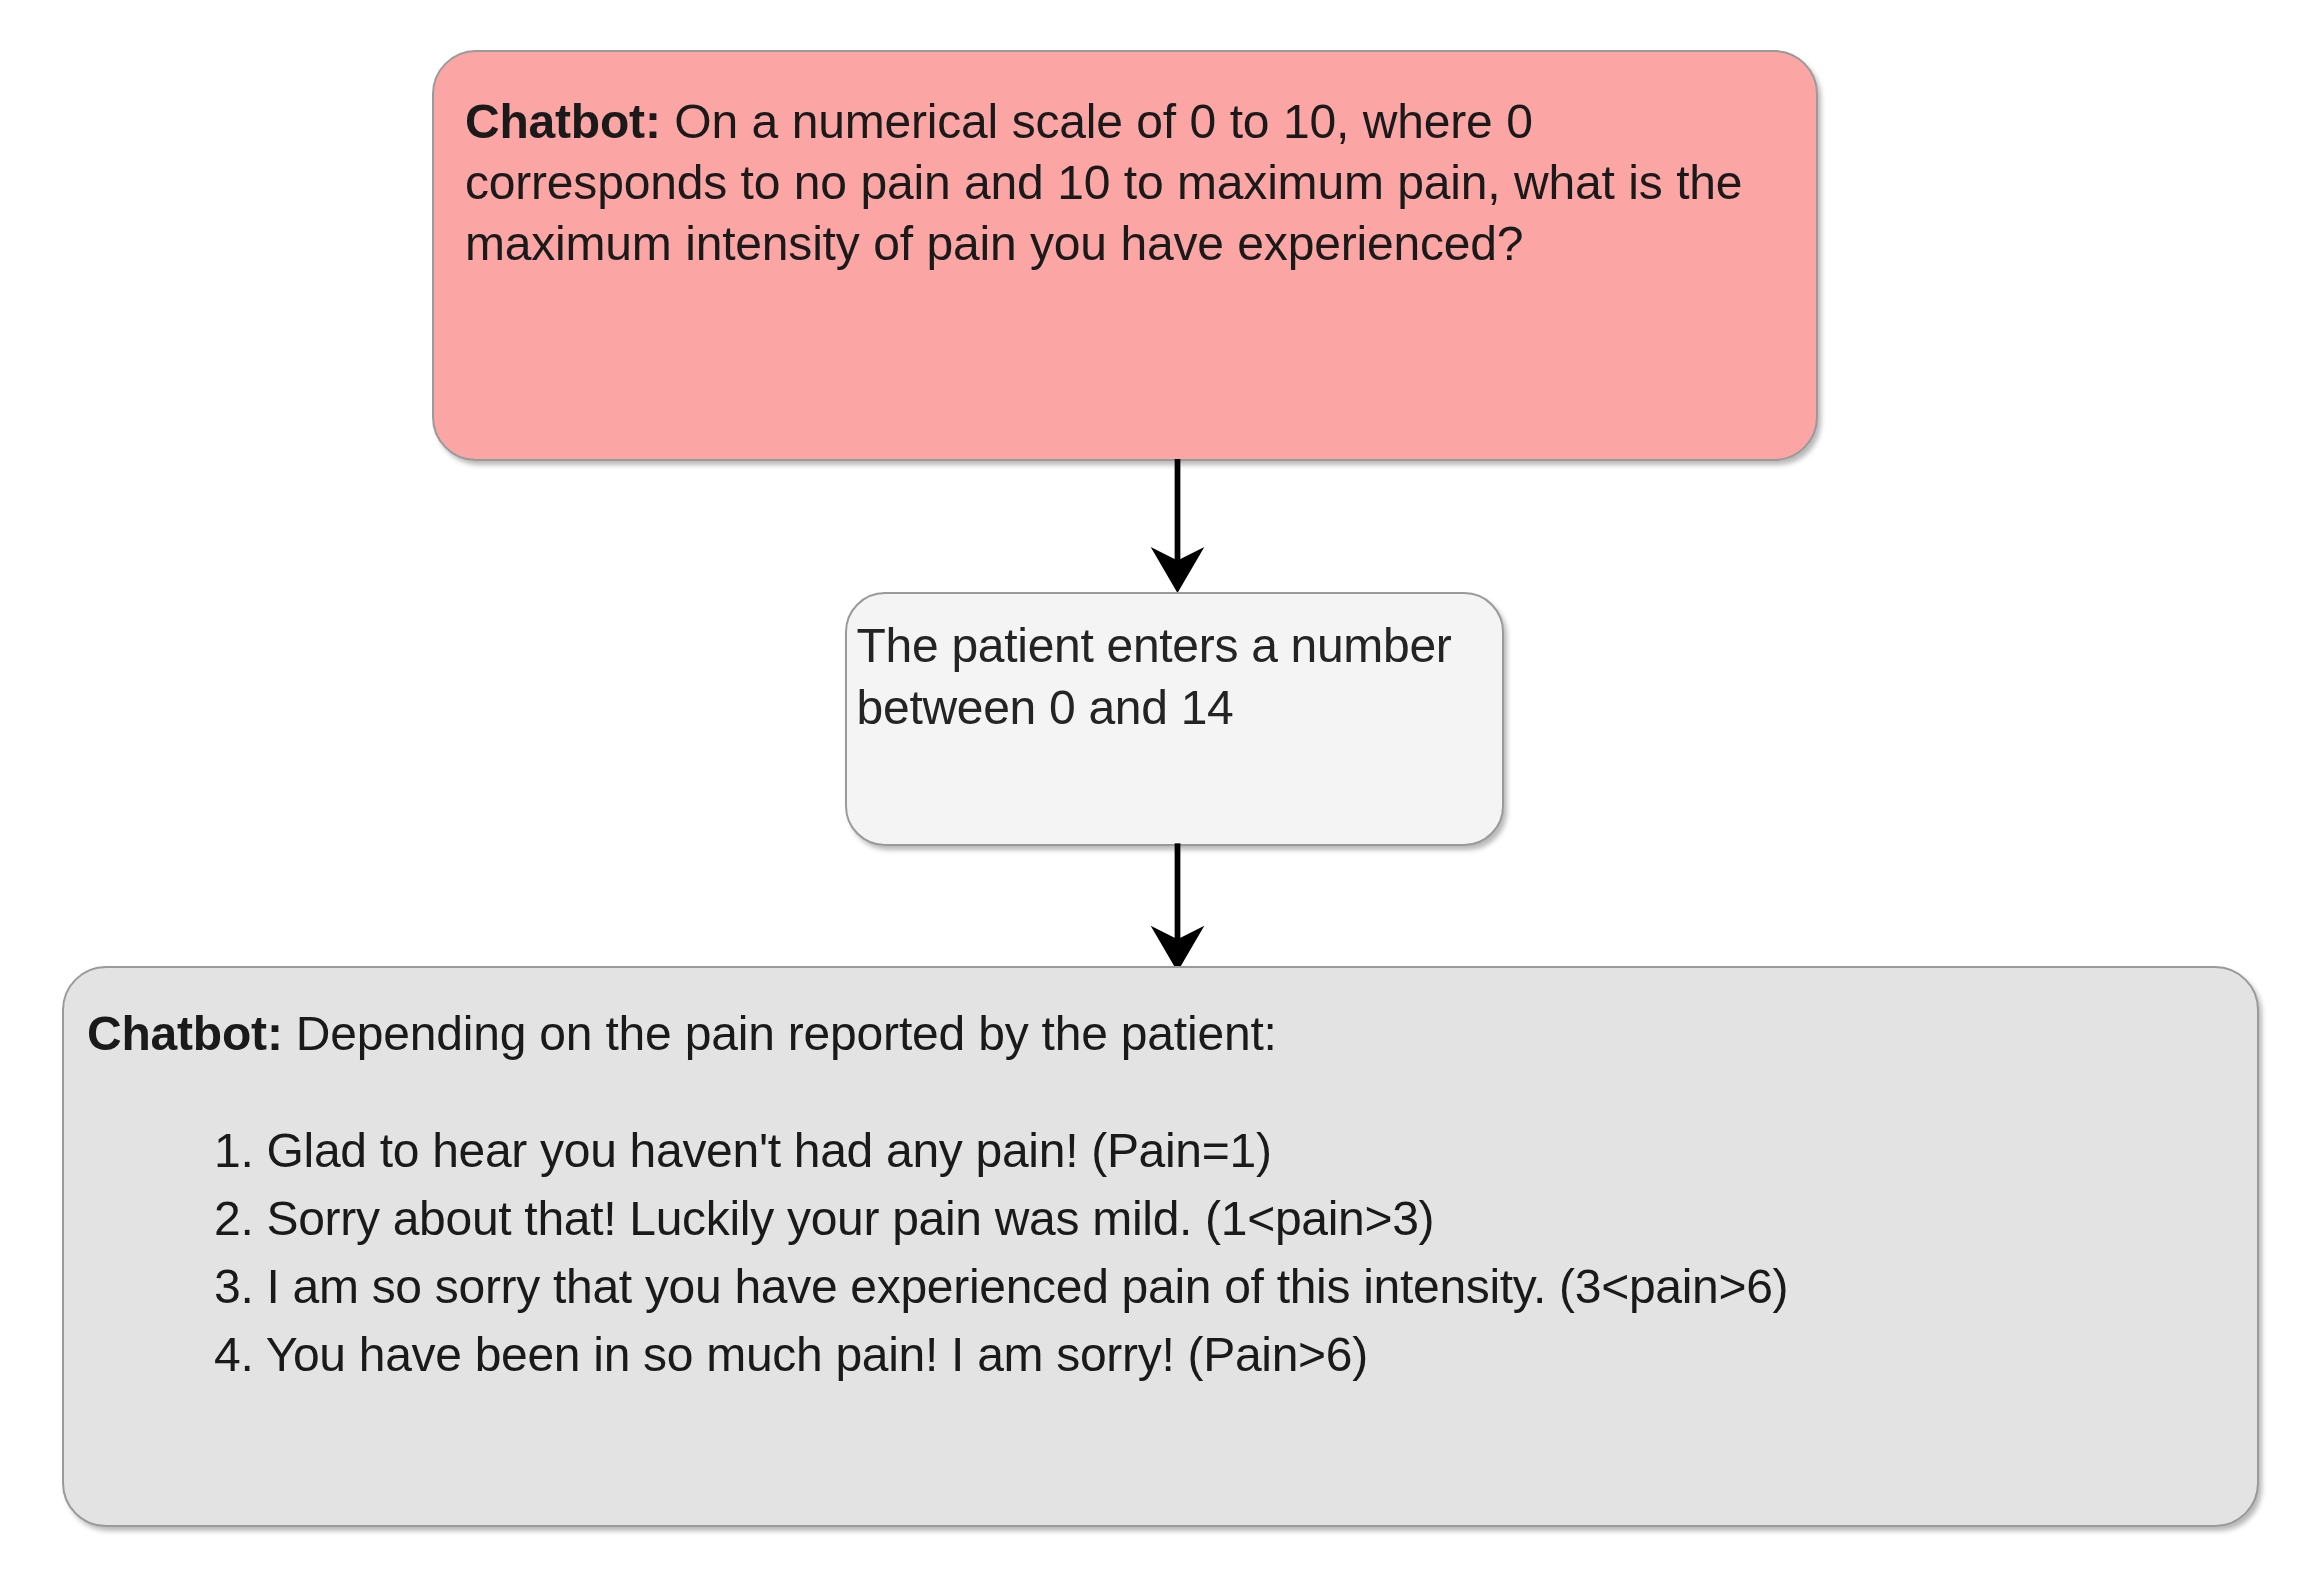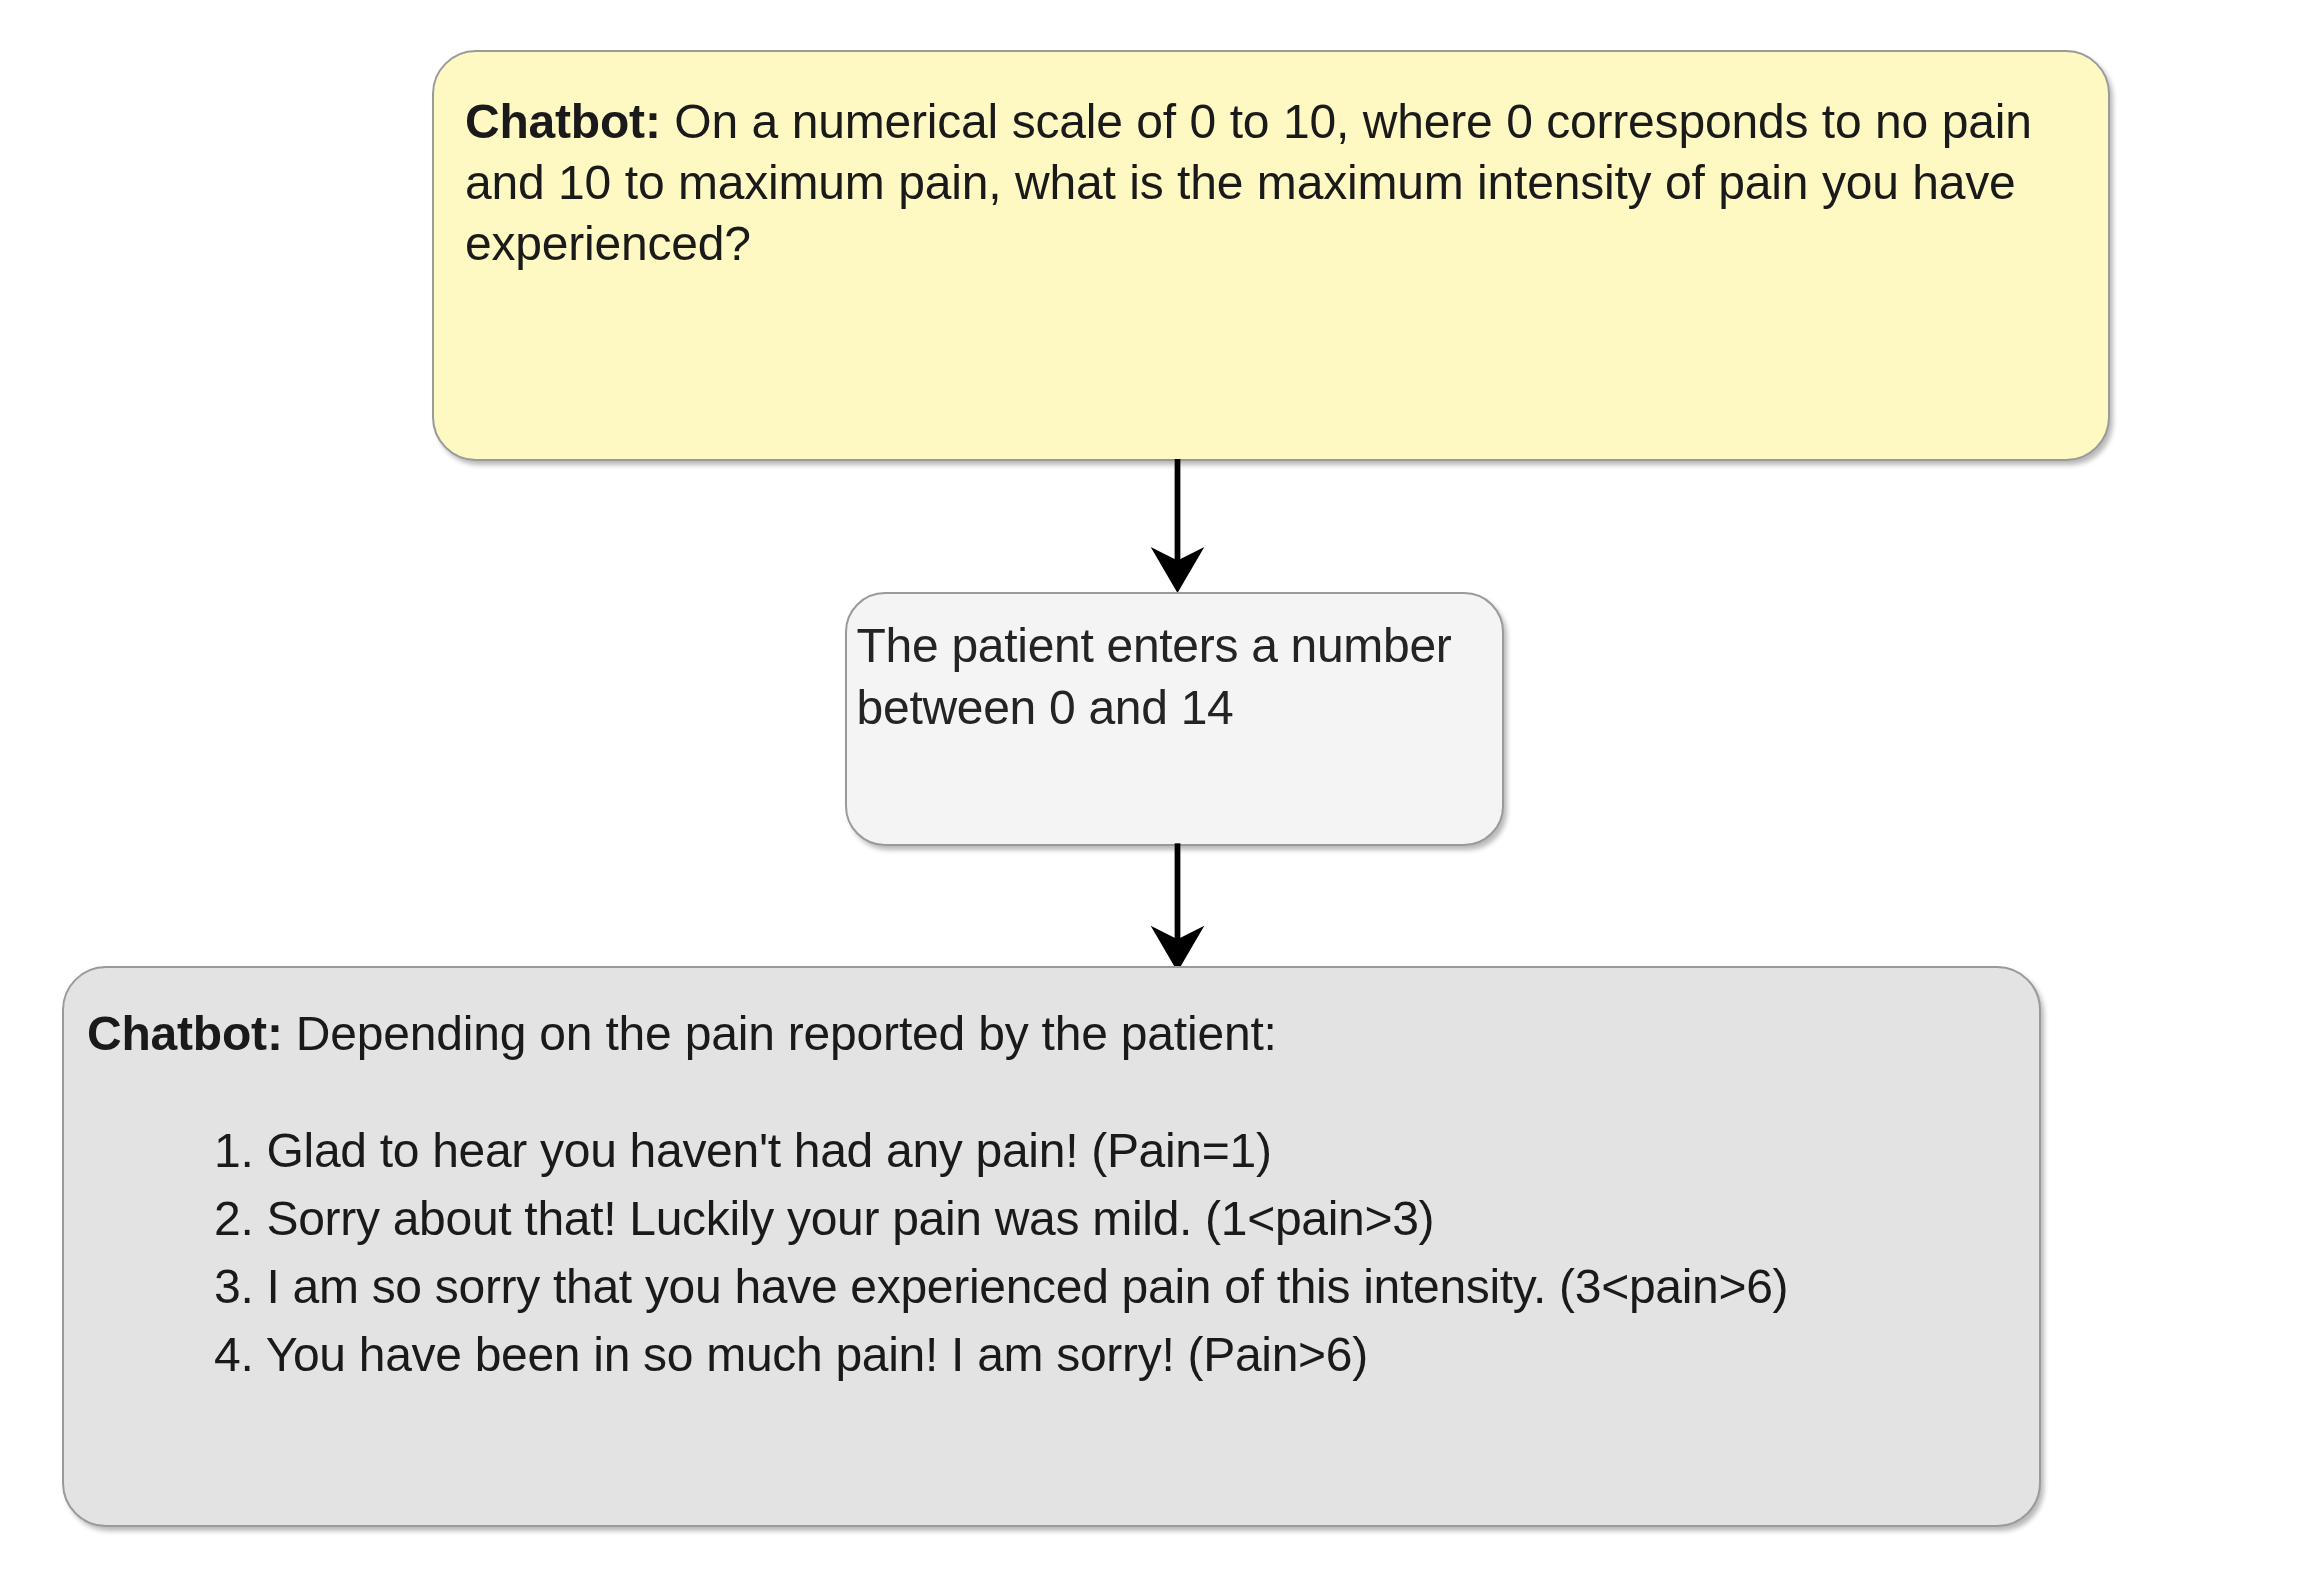--- a/index.html
+++ b/index.html
@@ -28,23 +28,23 @@
     box-sizing: border-box;
     border: 2.9px solid #9a9a9a;
     box-shadow: 3.8px 4.8px 5.8px -1px rgba(0,0,0,0.28);
     color: #1a1a1a;
   }
 
   
   #node-question {
     left: 432px;
     top: 50px;
-    width: 1678px;
+    width: 1386px;
     height: 411px;
-    background: #fef9c3;
+    background: #fca5a5;
     border-radius: 44px;
     padding: 40px 29px 29px 31px;
   }
   #node-question .txt {
     font-size: 48px;
     line-height: 1.27;
     letter-spacing: -0.2px;
     word-spacing: 0.5px;
   }
 
@@ -62,21 +62,21 @@
     font-size: 48px;
     line-height: 1.30;
     letter-spacing: -0.3px;
     color: #242424;
   }
 
   
   #node-answers {
     left: 62px;
     top: 966px;
-    width: 1979px;
+    width: 2197px;
     height: 561px;
     background: #e3e3e3;
     border-radius: 44px;
     padding: 37px 23px 23px 23px;
   }
   #node-answers .lead {
     font-size: 48px;
     line-height: 1.2;
     letter-spacing: -0.2px;
   }

